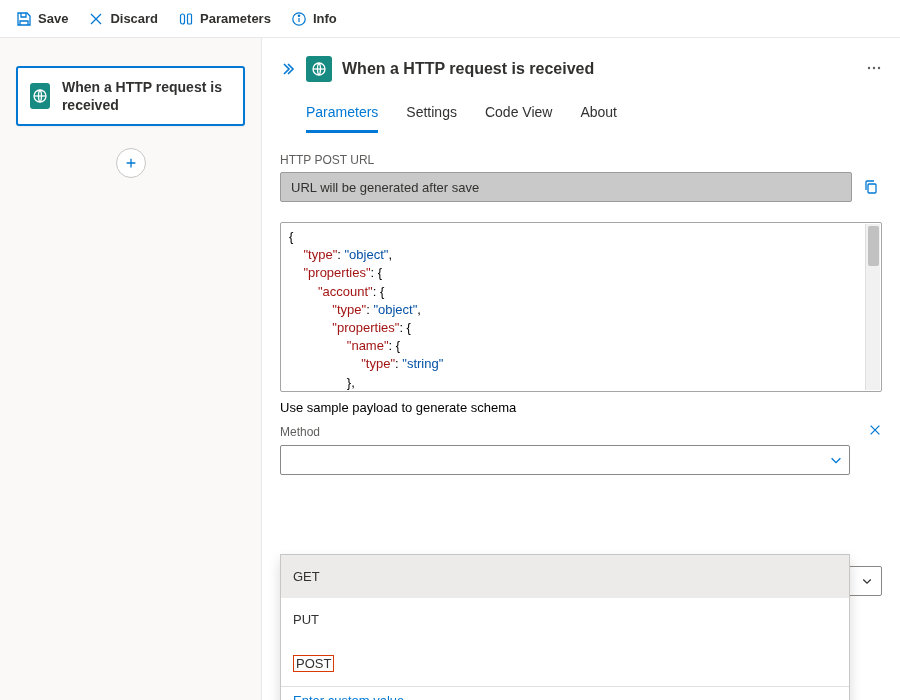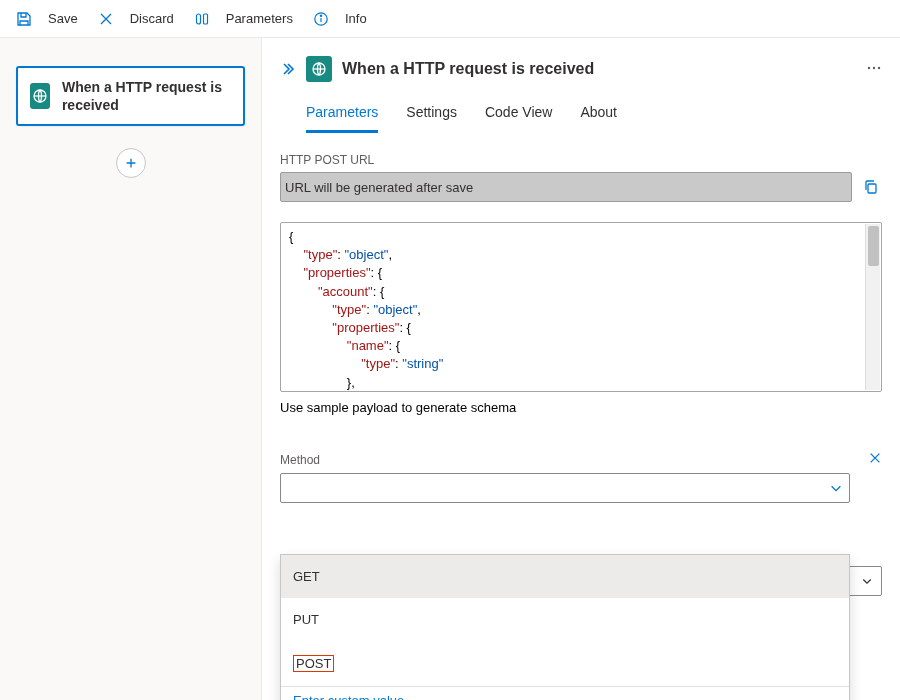--- a/index.html
+++ b/index.html
@@ -1,20 +1,20 @@
 <!DOCTYPE html>
 <html><head>
 <meta charset="utf-8">
 <style>
   * { box-sizing: border-box; margin: 0; padding: 0; font-family: "Segoe UI", Arial, sans-serif; }
   body { width: 900px; height: 700px; background: #fff; overflow: hidden; font-size: 13px; color: #323130; }
 
   
   .toolbar { display: flex; align-items: center; height: 38px; padding: 0 8px; gap: 4px; border-bottom: 1px solid #e8e8e8; }
-  .tb-btn { display: flex; align-items: center; gap: 16px; height: 30px; padding: 0 8px; color: #323130; cursor: pointer; border-radius: 2px; }
+  .tb-btn { display: flex; align-items: center; gap: 6px; height: 30px; padding: 0 8px; color: #323130; cursor: pointer; border-radius: 2px; font-weight: bold; }
   .tb-btn .icon svg { width: 16px; height: 16px; }
   .tb-btn .icon { color: #0078d4; display:flex; align-items:center; }
   .tb-btn span.label { font-size: 13px; }
 
   
   .main { display: flex; height: calc(100% - 38px); }
   .left { width: 262px; border-right: 1px solid #e8e8e8; background: #faf9f8; padding: 28px 16px; }
   .right { flex: 1; position: relative; padding: 0 18px 18px 18px; overflow: hidden; }
 
   .card { background: #fff; border: 2px solid #0078d4; border-radius: 3px; display: flex; align-items: center; gap: 12px; padding: 10px 12px; box-shadow: 0 1px 2px rgba(0,0,0,.05); }
@@ -32,36 +32,36 @@
   .more { color:#605e5c; cursor:pointer; }
   .more svg{ width:16px; height:16px;}
 
   .tabs { display:flex; gap: 28px; padding: 6px 0 0 26px; border-bottom: none; }
   .tab { padding: 6px 0 10px 0; font-size: 14px; color:#323130; cursor:pointer; border-bottom: 3px solid transparent; }
   .tab.active { color:#0078d4; border-bottom-color:#0078d4; font-weight:400; }
 
   .section { margin-top: 20px; }
   .section-label { font-size: 12px; color: #605e5c; margin-bottom: 5px; }
   .url-row { display:flex; align-items:stretch; gap:8px; }
-  .url-box { flex:1; height: 30px; line-height:30px; padding: 0 4px; background:#c9c9c9; border:1px solid #9b9b9b; color:#323130; font-size:13px; border-radius:2px; }
+  .url-box { flex:1; height: 30px; line-height:30px; padding: 0 10px; background:#c9c9c9; border:1px solid #9b9b9b; color:#323130; font-size:13px; border-radius:2px; }
   .copy-icon { width:22px; display:flex; align-items:center; justify-content:center; color:#0078d4; cursor:pointer; }
   .copy-icon svg{ width:16px; height:16px; }
 
   .code-editor { position:relative; border:1px solid #a5a5a5; padding:5px 8px 5px 8px; height:170px; overflow:hidden; font-family: Consolas, monospace; font-size:13px; line-height:1.4; border-radius:2px; }
   .code-editor::-webkit-scrollbar{width:8px;}
   .code-editor .line { white-space: pre; }
   .tok-key{color:#a31515;}
   .tok-punc{color:#000;}
   .tok-str{color:#0451a5;}
   .scroll-track { position:absolute; right:1px; top:1px; bottom:1px; width:15px; background:#f1f1f1; border-left:1px solid #ddd; }
   .scroll-thumb { position:absolute; left:2px; top:2px; width:11px; height:40px; background:#c1c1c1; border-radius:2px; }
 
   .link { color:#000000; font-size:13px; cursor:pointer; margin-top:8px; display:inline-block; }
 
-  .section.method { margin-top: 36px; }
+  .section.method { margin-top: 8px; }
   .method-head{ display:flex; align-items:center; justify-content:space-between; }
   .close-icon{ color:#0078d4; cursor:pointer; }
   .close-icon svg{width:14px;height:14px;}
   .combo { height:30px; border:1px solid #8a8886; display:flex; align-items:center; justify-content:flex-end; padding:0 6px; margin-top:5px; border-radius:2px; width:570px; cursor:pointer; }
   .combo svg{width:14px;height:14px;color:#0078d4;}
 
   .dropdown { position:absolute; left:18px; width:570px; background:#fff; border:1px solid #c8c6c4; box-shadow: 0 6px 12px rgba(0,0,0,.15); z-index:5; }
   .dropdown .opt { padding:14px 12px; font-size:13px; cursor:pointer; }
   .dropdown .opt.hover { background:#edebe9; }
   .dropdown .opt.post span { border:1.5px solid #d83b01; padding:0 2px; display:inline-block; }

